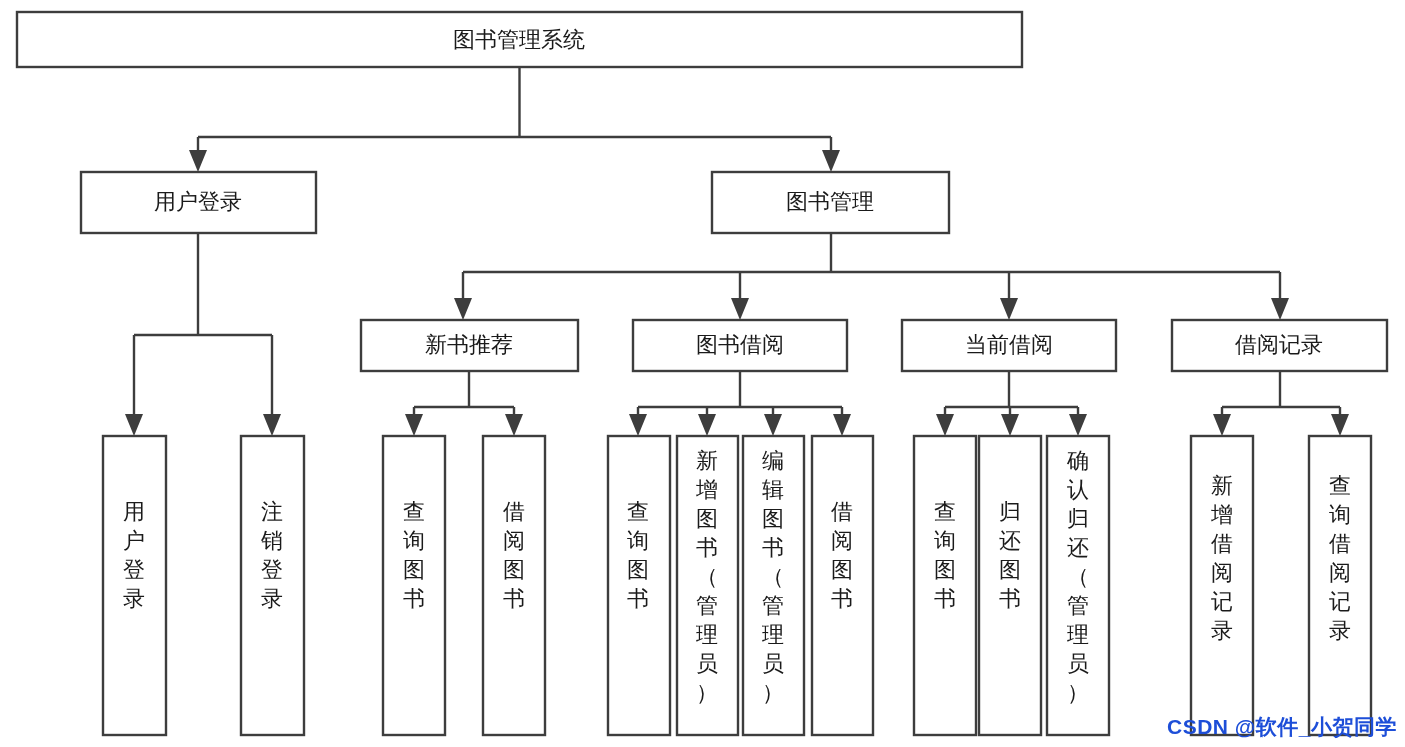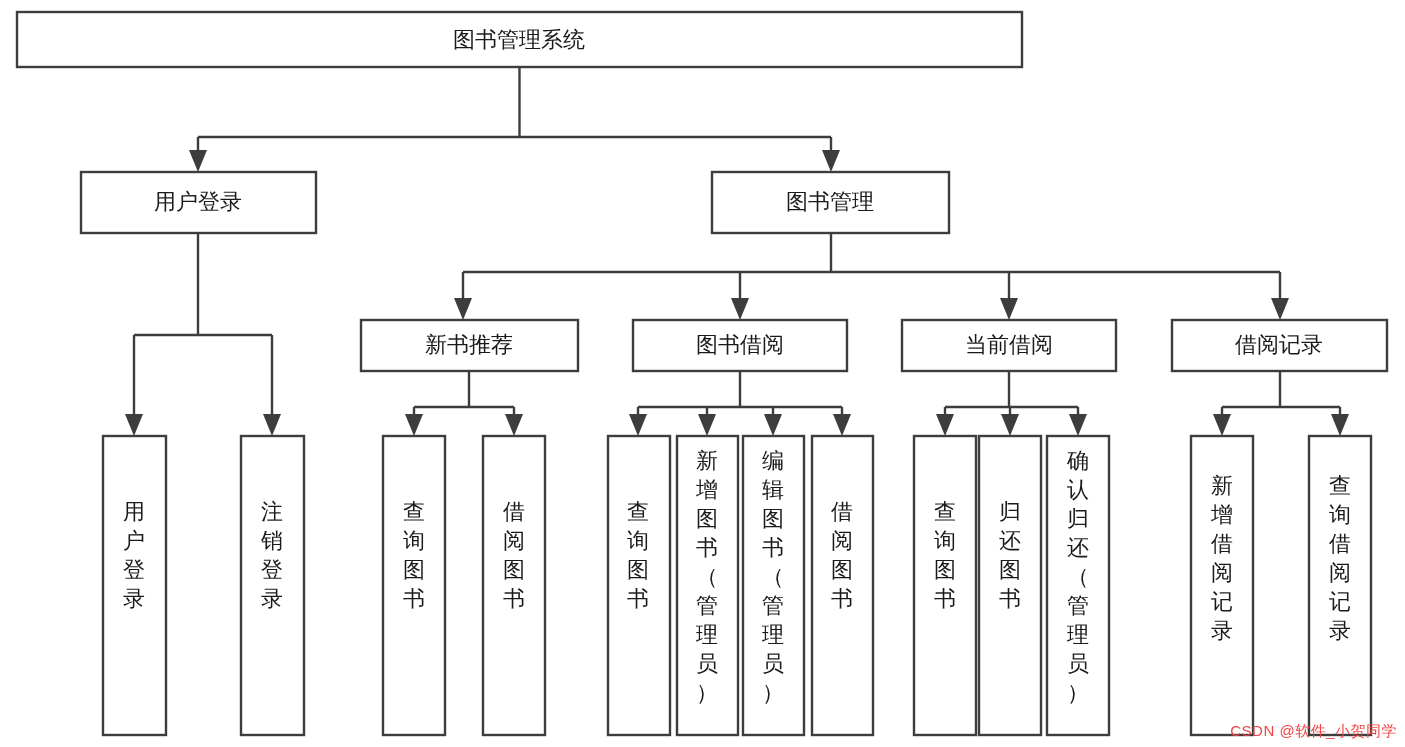--- a/index.html
+++ b/index.html
@@ -52,25 +52,26 @@
     font-family: "Liberation Sans", "DejaVu Sans", sans-serif;
     font-size: 22px;
     fill: #1a1a1a;
     text-anchor: middle;
   }
   .watermark-text {
     position: absolute;
     right: 8px;
     bottom: 6px;
     font-family: "Liberation Sans", "DejaVu Sans", sans-serif;
-    font-size: 15px;
-    color: #ef4444;
+    font-size: 21px;
+    color: #1d4ed8;
     letter-spacing: 0.5px;
     white-space: nowrap;
     user-select: none;
+    font-weight: bold;
   }
 </style>
 </head>
 <body>
 
 <div id="diagram-root">
 
   <svg id="chart-svg" viewBox="0 0 1405 747" xmlns="http://www.w3.org/2000/svg">
 
     <g>

